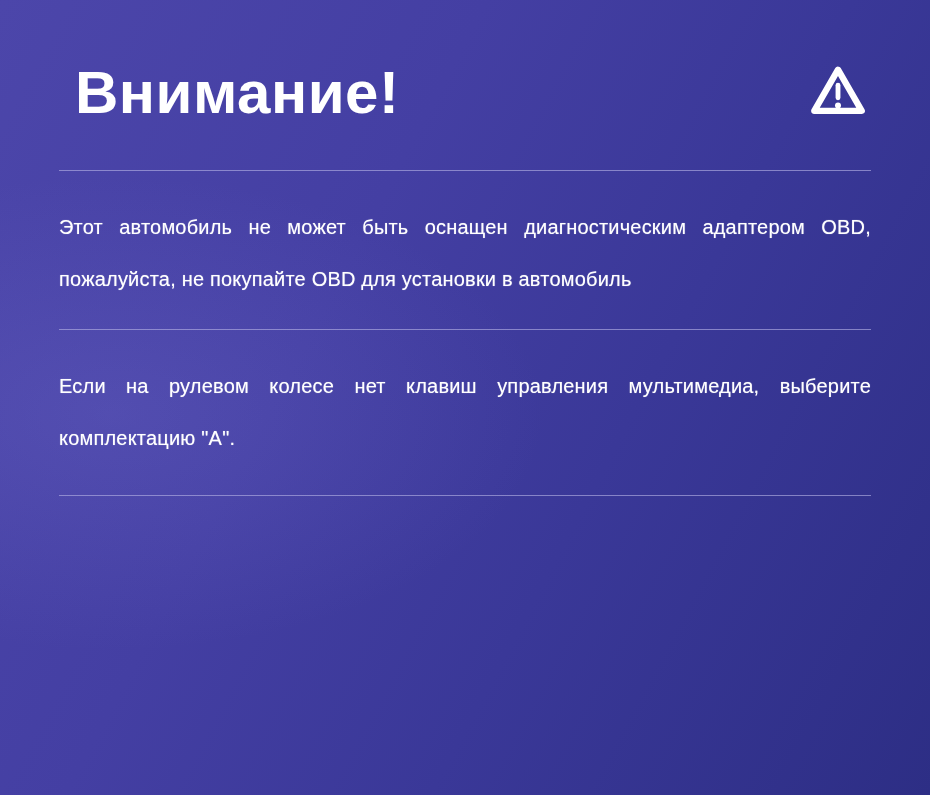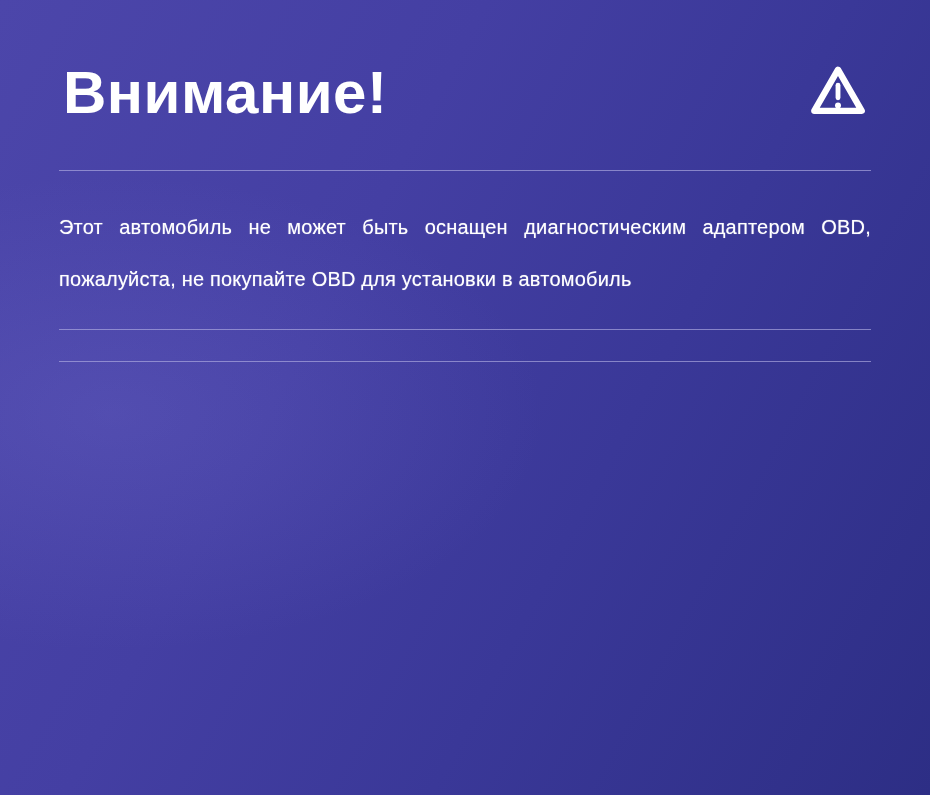--- a/index.html
+++ b/index.html
@@ -20,21 +20,21 @@
     color: #ffffff;
   }
   .header {
     display: flex;
     justify-content: space-between;
     align-items: center;
     padding-top: 58px;
     height: 70px;
   }
   .title {
-    margin: 4px;
+    margin: 16px;
     font-size: 60px;
     line-height: 70px;
     font-weight: 700;
     letter-spacing: 0.5px;
     color: #ffffff;
   }
   .warn-icon {
     width: 62px;
     height: 58px;
     flex: 0 0 auto;
@@ -76,17 +76,18 @@
       </svg>
     </span>
   </div>
 
   <hr class="divider divider-1">
 
   <p class="para">Этот автомобиль не может быть оснащен диагностическим адаптером OBD, пожалуйста, не покупайте OBD для установки в автомобиль</p>
 
   <hr class="divider divider-2">
 
+  <p class="para">Если на рулевом колесе нет клавиш управления мультимедиа, выберите комплектацию "А".</p>
 
   <hr class="divider divider-3">
 
 
 </div>
 
 </body></html>

